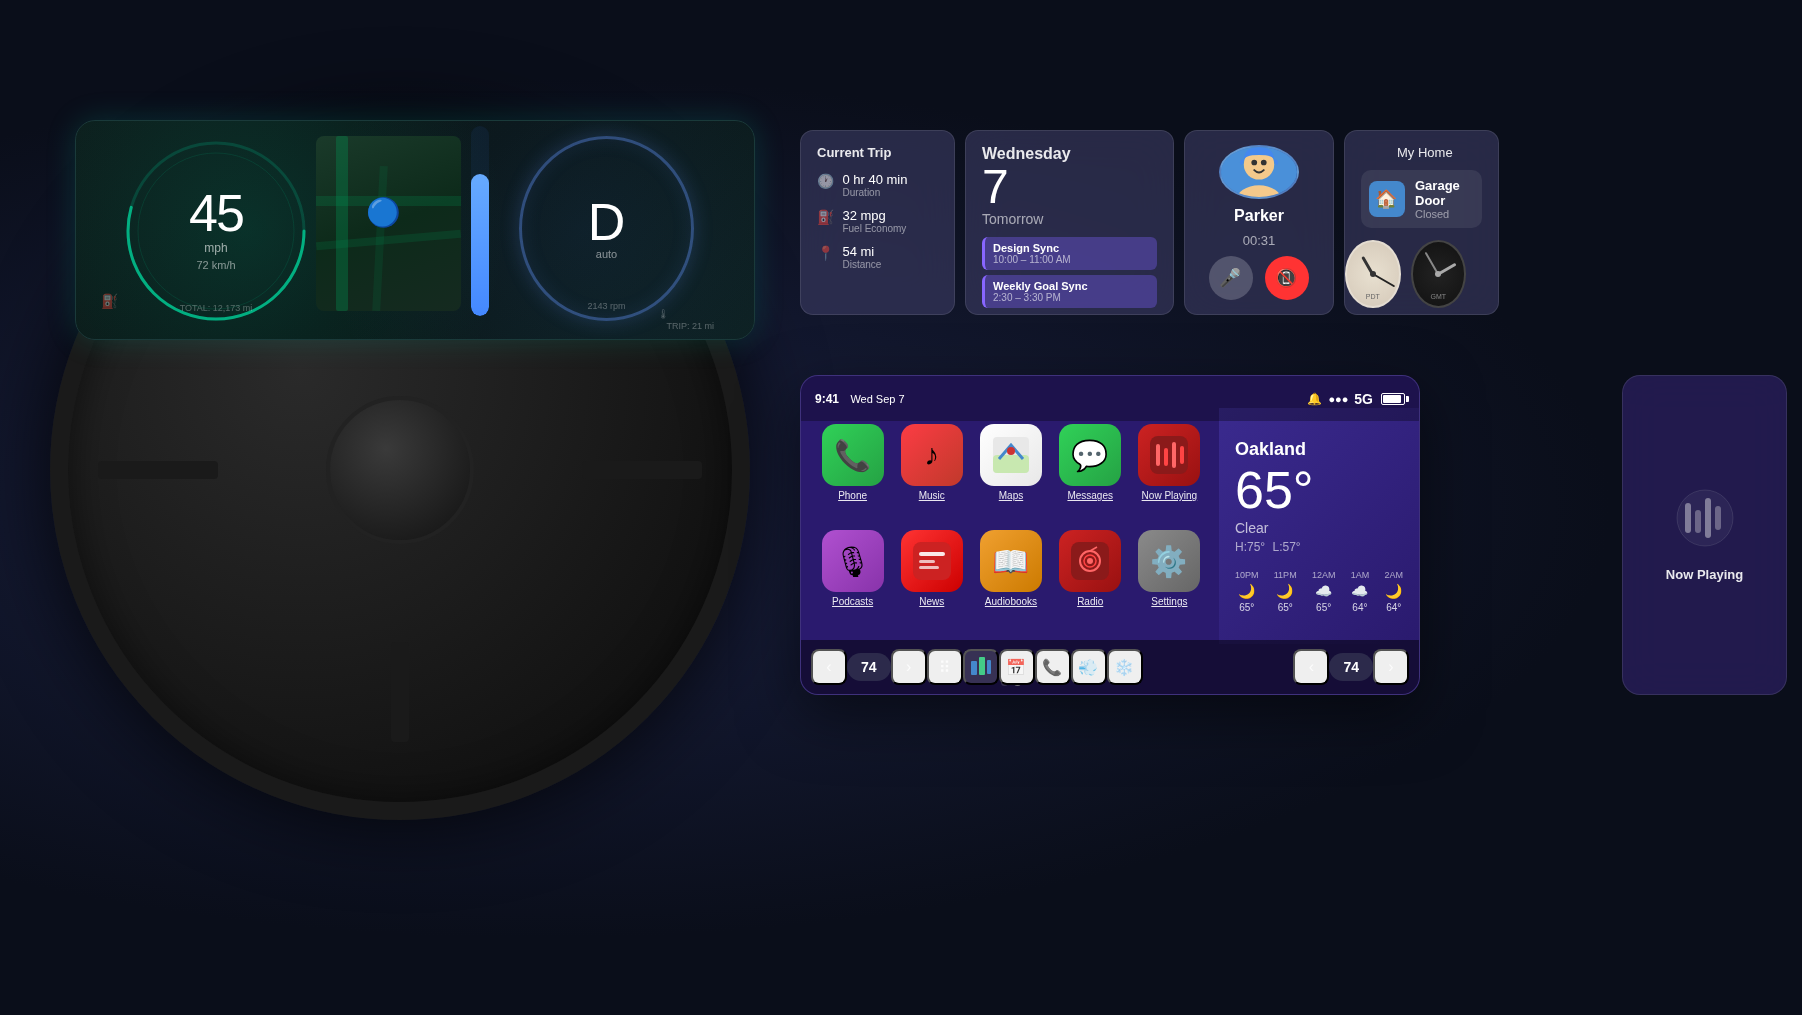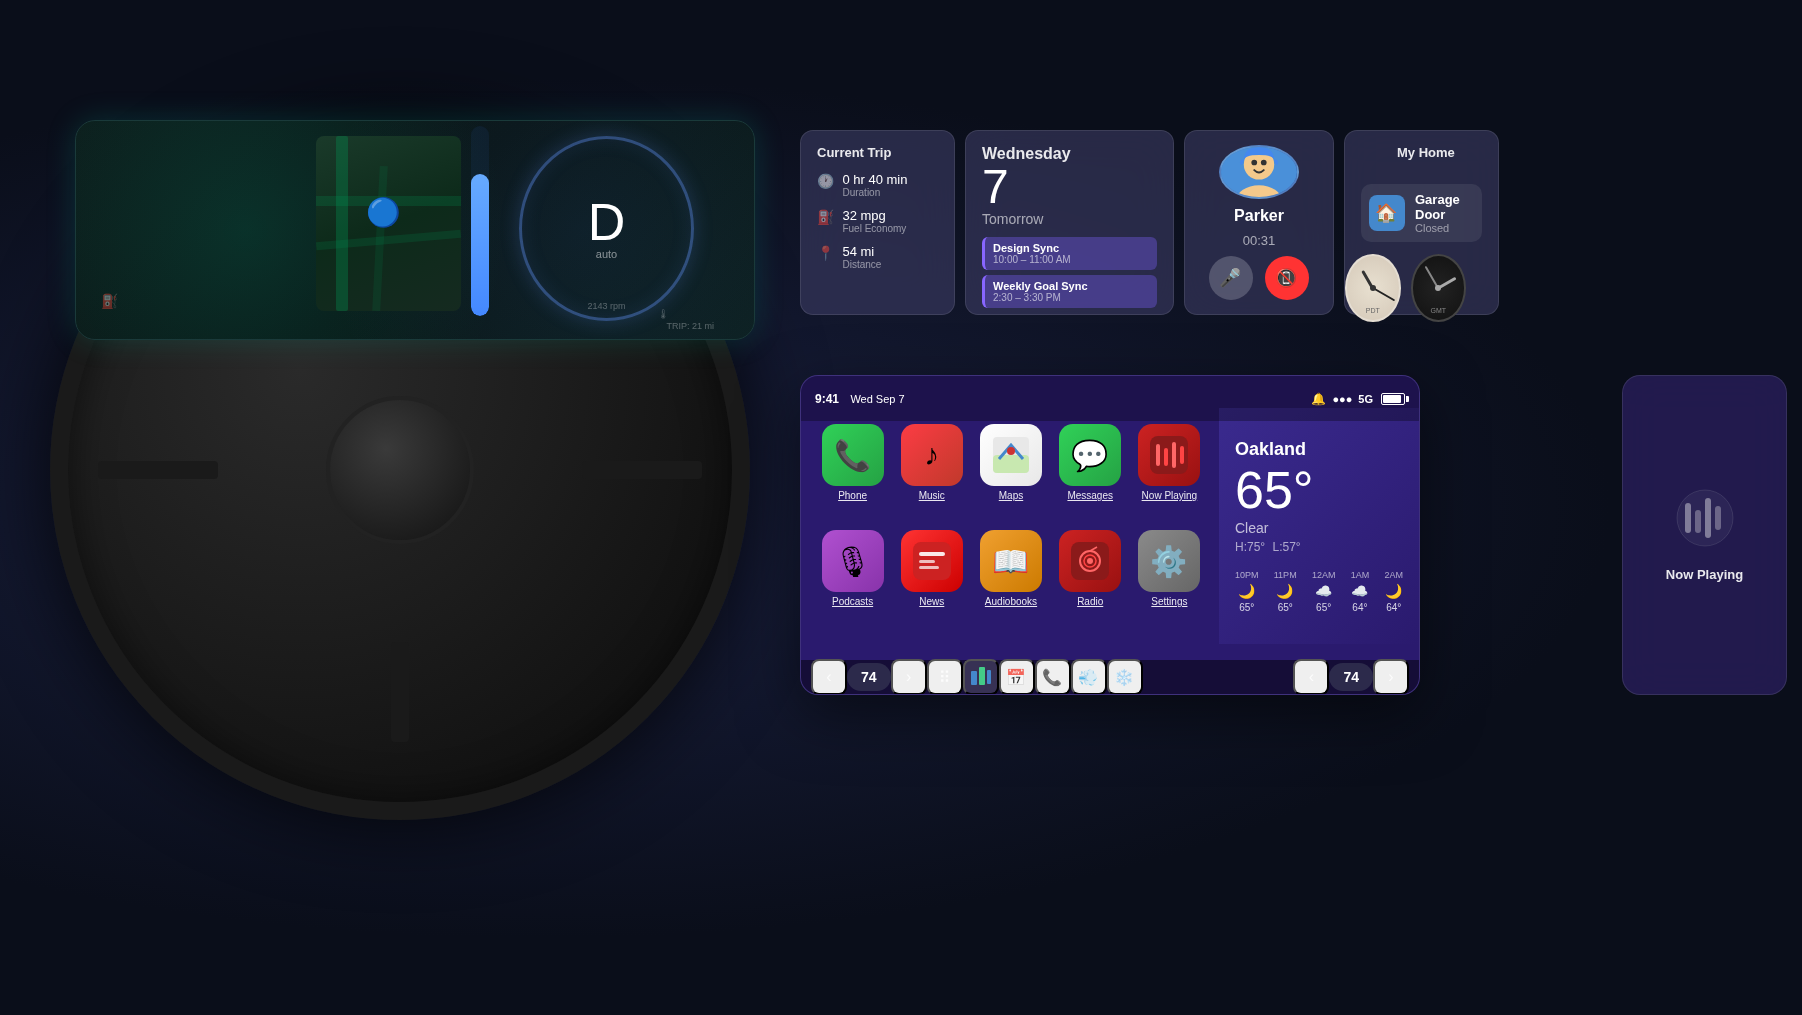--- a/index.html
+++ b/index.html
@@ -694,21 +694,21 @@
       font-size: 10px;
       color: rgba(255,255,255,0.8);
     }
 
     
     .carplay-nav {
       position: absolute;
       bottom: 0;
       left: 0;
       right: 0;
-      height: 34px;
+      height: 54px;
       background: rgba(0,0,0,0.5);
       display: flex;
       align-items: center;
       justify-content: space-around;
       padding: 0 10px;
     }
 
     .nav-btn {
       width: 36px;
       height: 36px;
@@ -763,23 +763,23 @@
     .cluster-nav-arrow {
       position: absolute;
       left: 290px;
       top: 75px;
       color: #0088ff;
       font-size: 28px;
     }
 
     .home-card-title {
       font-size: 13px;
-      font-weight: 700;
+      font-weight: 400;
       color: rgba(255,255,255,0.9);
-      margin-bottom: 24px;
+      margin-bottom: 10px;
       padding-left: 36px;
     }
 
     .clock-card {
       position: absolute;
       bottom: 12px;
       left: 16px;
       right: 16px;
       display: flex;
       gap: 10px;
@@ -803,20 +803,33 @@
   <div class="cluster-map">
 
     <div style="position:absolute; left:20px; top:0; bottom:0; width:12px; background:rgba(0,160,90,0.3); border-radius:2px;"></div>
     <div style="position:absolute; top:60px; left:0; right:0; height:10px; background:rgba(0,160,90,0.2);"></div>
     <div style="position:absolute; top:100px; left:0; right:0; height:8px; background:rgba(0,140,80,0.2); transform:rotate(-5deg);"></div>
     <div style="position:absolute; left:60px; top:30px; bottom:0; width:8px; background:rgba(0,140,80,0.15); transform:rotate(3deg);"></div>
   </div>
 
   <div class="cluster-nav-arrow">🔵</div>
 
+  <div class="speedometer">
+    <svg class="speed-arc" viewBox="0 0 200 200">
+      <circle cx="100" cy="100" r="88" fill="none" stroke="rgba(0,200,150,0.2)" stroke-width="3"></circle>
+      <circle cx="100" cy="100" r="88" fill="none" stroke="rgba(0,220,160,0.7)" stroke-width="3" stroke-dasharray="400 553" stroke-dashoffset="100" stroke-linecap="round"></circle>
+      <circle cx="100" cy="100" r="78" fill="none" stroke="rgba(0,180,130,0.15)" stroke-width="1"></circle>
+    </svg>
+    <div class="speed-value">
+      <div class="speed-number">45</div>
+      <div class="speed-unit">mph</div>
+      <div class="speed-kmh">72 km/h</div>
+    </div>
+    <div style="position:absolute; bottom:18px; left:50%; transform:translateX(-50%); font-size:9px; color:rgba(255,255,255,0.3);">TOTAL: 12,173 mi</div>
+  </div>
 
   <div class="progress-bar-vertical">
     <div class="progress-fill"></div>
   </div>
 
   <div class="gear-indicator">
     <div class="gear-ring"></div>
     <div class="gear-value">
       <div class="gear-letter">D</div>
       <div class="gear-sub">auto</div>
@@ -934,21 +947,21 @@
 <div class="carplay-screen">
 
   <div class="status-bar">
     <span>
       <span>9:41</span>
       <span style="margin-left:8px; font-weight:400; font-size:11px;">Wed Sep 7</span>
     </span>
     <div class="status-right">
       <span>🔔</span>
       <span style="font-size:11px; font-weight:700;">●●●</span>
-      <span style="font-size:11px; font-weight:700;">5G</span>
+      <span style="font-size:14px; font-weight:700;">5G</span>
       <div class="battery-icon">
         <div class="battery-fill"></div>
       </div>
     </div>
   </div>
 
   <div class="app-grid">
     <div class="app-item">
       <div class="app-icon icon-phone">📞</div>
       <div class="app-label">Phone</div>

